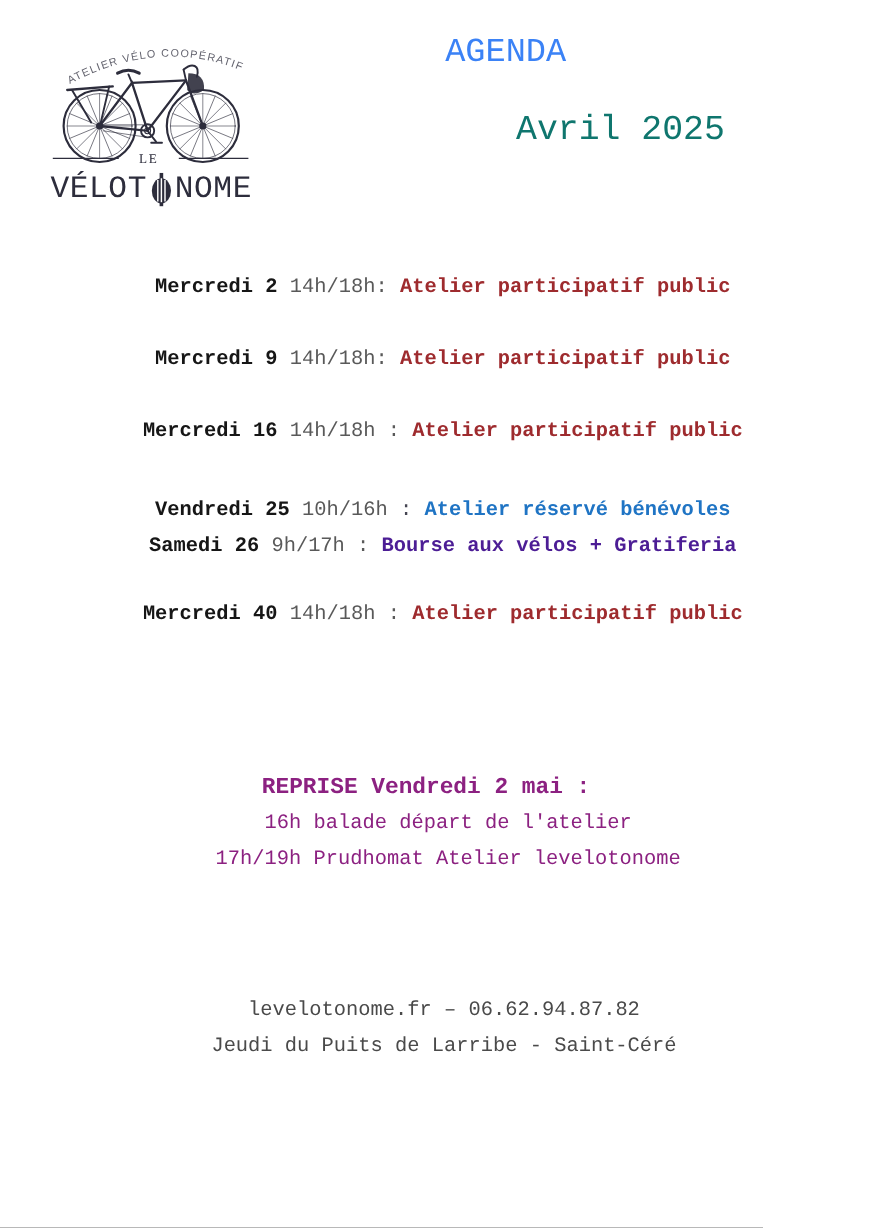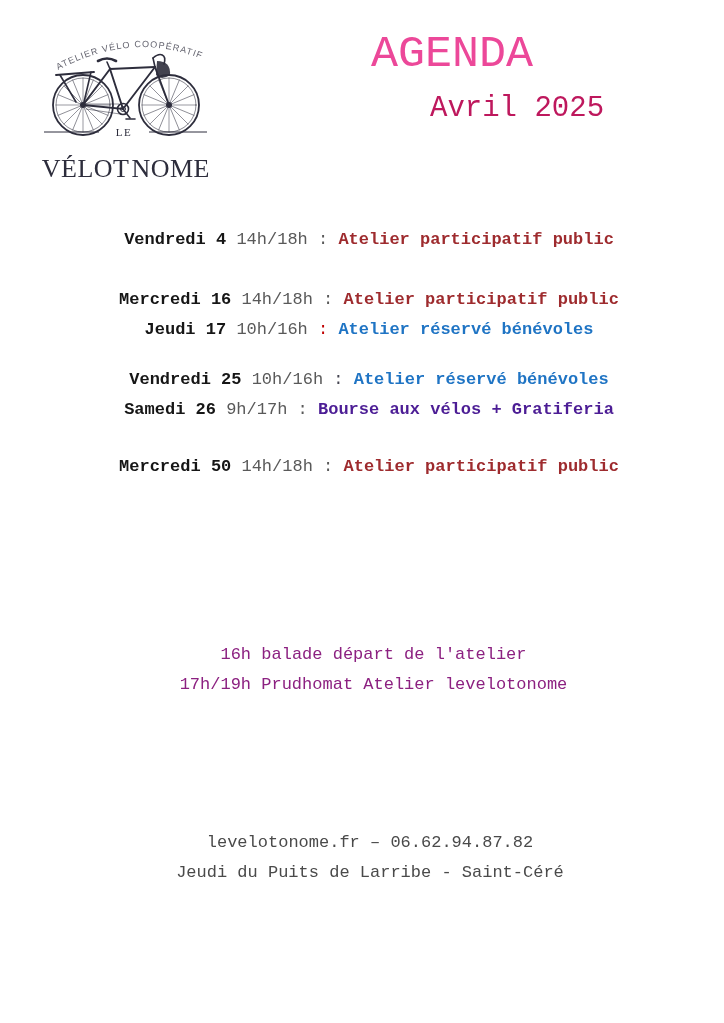--- a/index.html
+++ b/index.html
@@ -6,44 +6,44 @@
   .page {
     position:relative; width:724px; height:1023px; margin:0 auto;
     background:#ffffff; overflow:hidden;
     font-family:"Liberation Mono", monospace;
   }
 
   
   .logo { position:absolute; left:42px; top:24px; width:168px; color:#2d2d3c; }
   .logo svg { display:block; }
   .logo-name {
-    display:flex; justify-content:flex-end; align-items:center;
-    font-family:Liberation Serif, serif; font-size:26px; letter-spacing:0.5px;
-    margin-top:12px; line-height:1;
+    display:flex; justify-content:space-between; align-items:center;
+    font-family:Liberation Mono, monospace; font-size:26px; letter-spacing:0.5px;
+    margin-top:0px; line-height:1;
   }
   .logo-name .lock { margin:0 1px; transform:translateY(1px); }
 
   
   .agenda-title {
     position:absolute; left:371px; top:30px;
-    font-size:45px; line-height:1.1; color:#ec4899; white-space:pre;
+    font-size:28px; line-height:1.1; color:#3b82f6; white-space:pre;
   }
   .agenda-subtitle {
     position:absolute; left:430px; top:93px;
-    font-size:29px; line-height:1.1; color:#be185d; white-space:pre;
+    font-size:29px; line-height:1.1; color:#0f766e; white-space:pre;
   }
 
   
   .events {
     position:absolute; top:225px; left:0; width:724px;
     text-align:center; padding-left:14px; box-sizing:border-box;
   }
   .event-row { font-size:17px; line-height:30px; white-space:pre; }
   .event-row.gap30 { margin-top:30px; }
-  .event-row.gap28 { margin-top:20px; }
+  .event-row.gap28 { margin-top:36px; }
   .event-row.gap27 { margin-top:27px; }
   .event-day  { font-weight:bold; color:#161616; margin-right:1ch; }
   .event-time { color:#595959; }
   .event-sep  { color:#595959; }
   .event-label { font-weight:bold; margin-left:1ch; }
 
   
   .reprise {
     position:absolute; top:640px; left:0; width:724px;
     text-align:center; padding-right:14px; box-sizing:border-box;
@@ -147,29 +147,30 @@
         <rect x="7" y="24.5" width="3" height="3.5" fill="currentColor"></rect>
       </svg>
       <span>NOME</span>
     </div>
   </div>
 
   <div class="agenda-title">AGENDA</div>
   <div class="agenda-subtitle">Avril 2025</div>
 
   <div class="events">
-    <div class="event-row"><span class="event-day">Vendredi 4</span><span class="event-time">14h/18h</span><span class="event-sep" style="color: rgb(89, 89, 89);"> :</span><span class="event-label" style="color: rgb(158, 43, 46);">Atelier participatif public</span></div>
+    <div class="event-row"><span class="event-day">Mercredi 2</span><span class="event-time">14h/18h</span><span class="event-sep" style="color: rgb(89, 89, 89);">:</span><span class="event-label" style="color: rgb(158, 43, 46);">Atelier participatif public</span></div>
+    <div class="event-row gap30"><span class="event-day">Mercredi 9</span><span class="event-time">14h/18h</span><span class="event-sep" style="color: rgb(89, 89, 89);">:</span><span class="event-label" style="color: rgb(158, 43, 46);">Atelier participatif public</span></div>
     <div class="event-row gap30"><span class="event-day">Mercredi 16</span><span class="event-time">14h/18h</span><span class="event-sep" style="color: rgb(89, 89, 89);"> :</span><span class="event-label" style="color: rgb(158, 43, 46);">Atelier participatif public</span></div>
-    <div class="event-row"><span class="event-day">Jeudi 17</span><span class="event-time">10h/16h</span><span class="event-sep" style="color: rgb(192, 0, 0);"> :</span><span class="event-label" style="color: rgb(31, 116, 196);">Atelier réservé bénévoles</span></div>
     <div class="event-row gap28"><span class="event-day">Vendredi 25</span><span class="event-time">10h/16h</span><span class="event-sep" style="color: rgb(69, 69, 82);"> :</span><span class="event-label" style="color: rgb(31, 116, 196);">Atelier réservé bénévoles</span></div>
     <div class="event-row"><span class="event-day">Samedi 26</span><span class="event-time">9h/17h</span><span class="event-sep" style="color: rgb(89, 89, 89);"> :</span><span class="event-label" style="color: #4c1d95;">Bourse aux vélos + Gratiferia</span></div>
-    <div class="event-row gap27"><span class="event-day">Mercredi 50</span><span class="event-time">14h/18h</span><span class="event-sep" style="color: rgb(89, 89, 89);"> :</span><span class="event-label" style="color: rgb(158, 43, 46);">Atelier participatif public</span></div>
+    <div class="event-row gap27"><span class="event-day">Mercredi 40</span><span class="event-time">14h/18h</span><span class="event-sep" style="color: rgb(89, 89, 89);"> :</span><span class="event-label" style="color: rgb(158, 43, 46);">Atelier participatif public</span></div>
   </div>
 
   <div class="reprise" style="color: rgb(140, 33, 129);">
+    <div class="reprise-title">REPRISE Vendredi 2 mai :</div>
     <div class="reprise-line">16h balade départ de l'atelier</div>
     <div class="reprise-line">17h/19h Prudhomat Atelier levelotonome</div>
   </div>
 
   <div class="footer" style="color: rgb(74, 74, 74);">
     <div class="footer-line">levelotonome.fr – 06.62.94.87.82</div>
     <div class="footer-line">Jeudi du Puits de Larribe - Saint-Céré</div>
   </div>
 
 </div>

